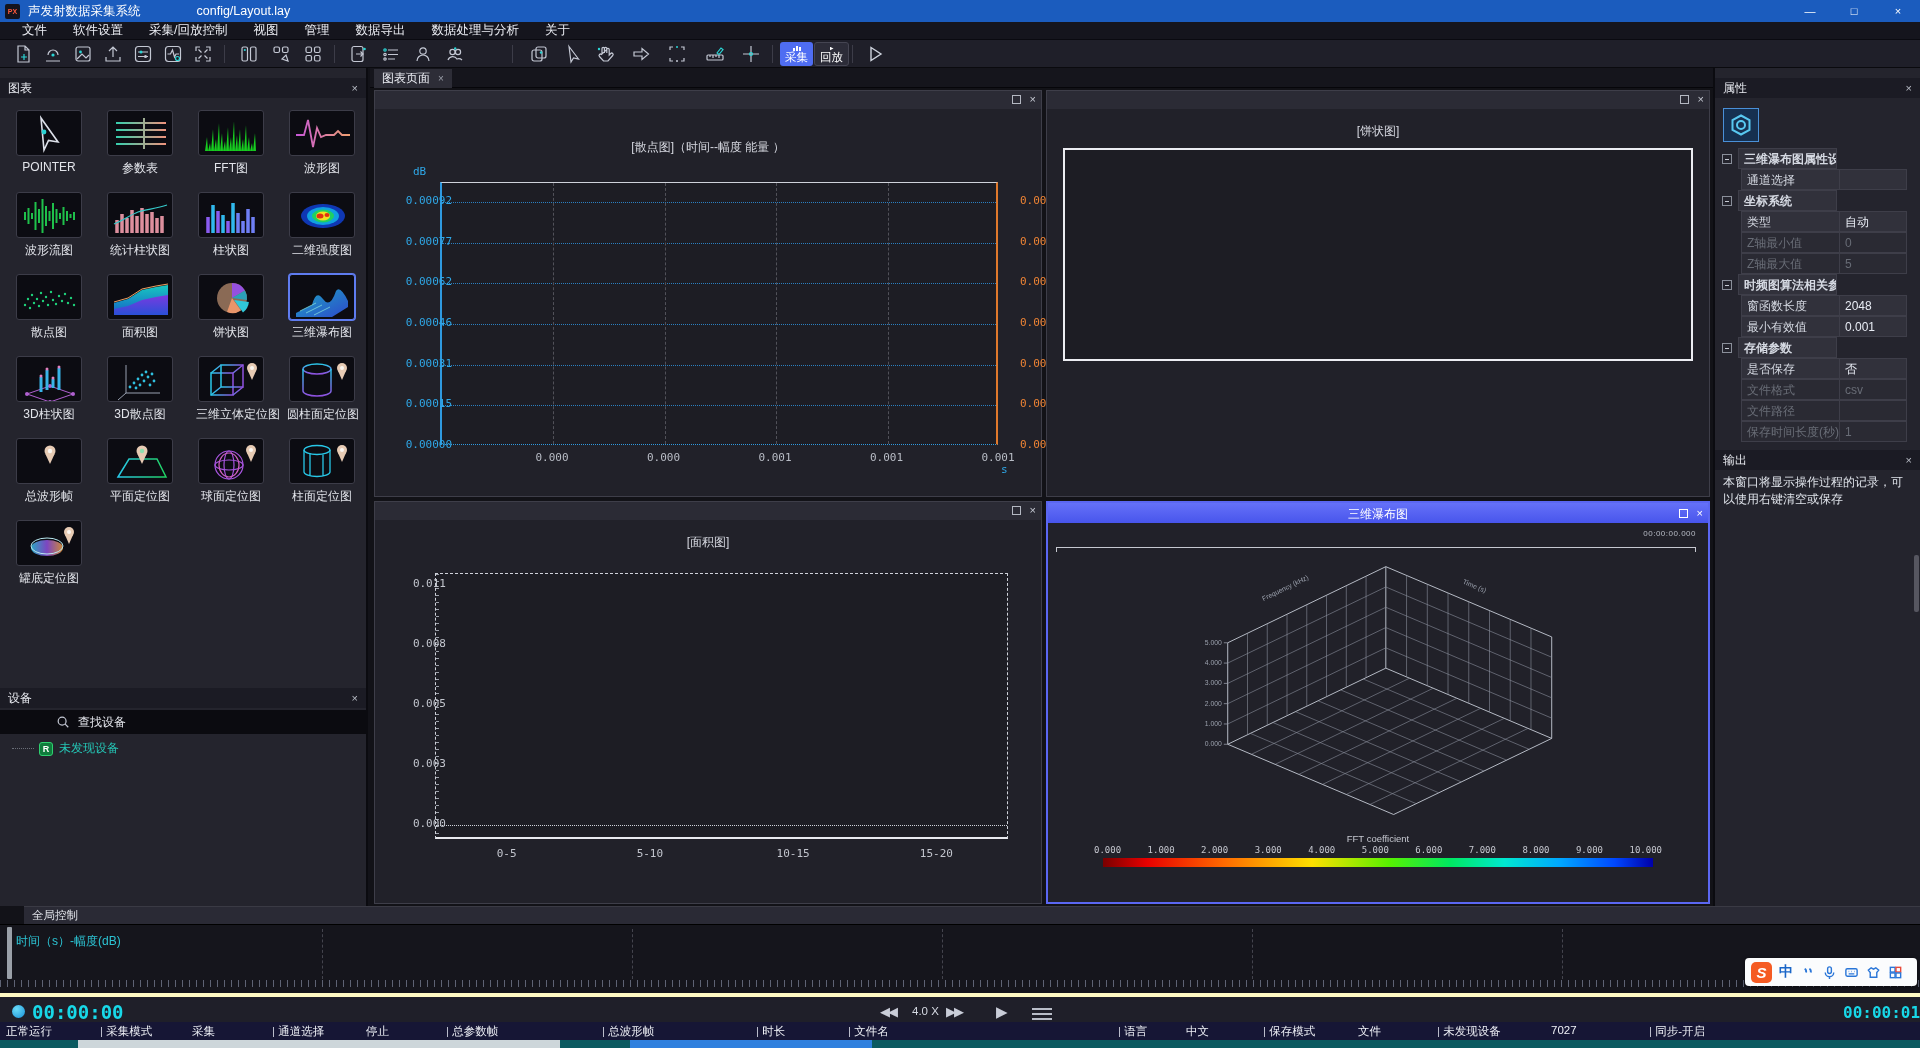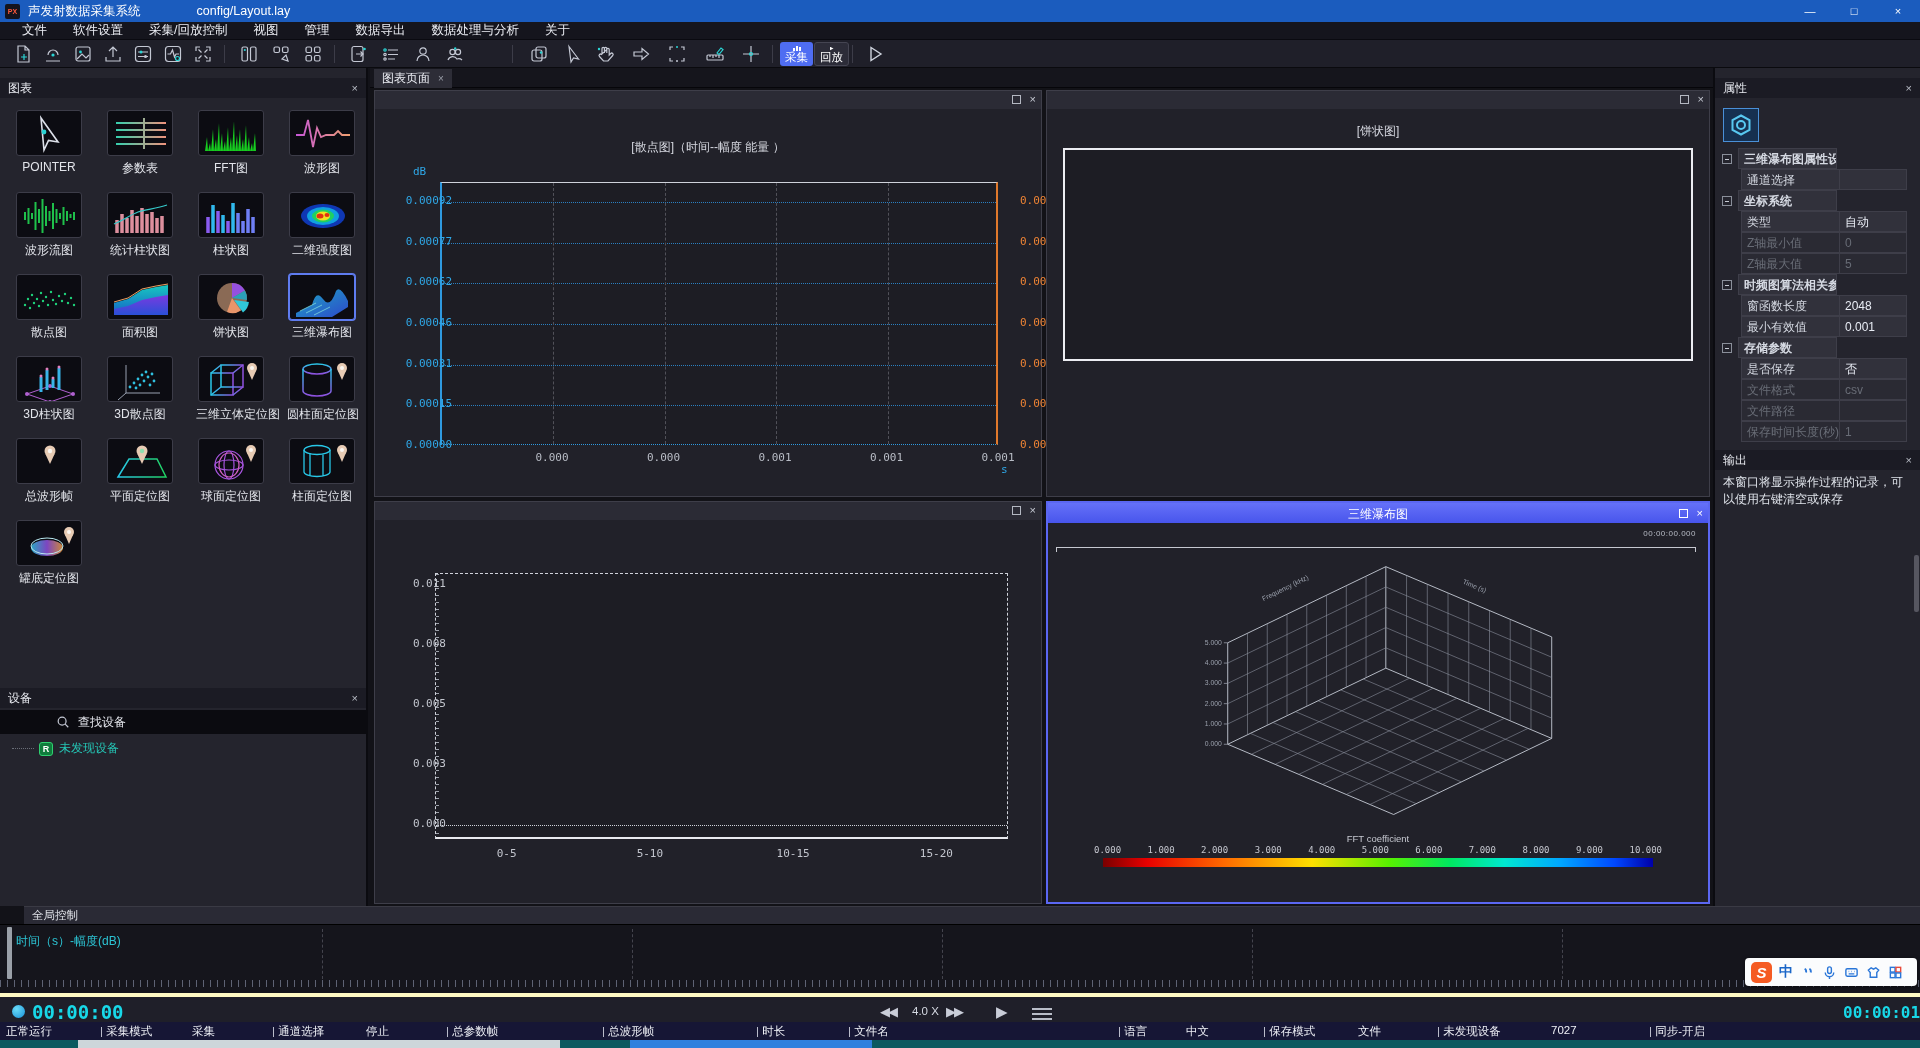--- a/index.html
+++ b/index.html
@@ -715,20 +715,21 @@
     <div class="pierect" style="left:16px;top:57px;width:630px;height:213px"></div>
   </div>
 
   <div class="cpanel" style="left:4px;top:433px;width:668px;height:403px">
     <div class="phead">
       <div class="pbtns">
           <span class="pbox"></span>
           <span class="px">×</span>
         </div>
     </div>
+    <div class="ctitle" style="top:32px">[面积图]</div>
     <div class="plot ar-plot" style="left:60px;top:71px;width:573px;height:266px">
       <div class="ar-ruler"></div>
       <div class="ar-zero" style="top:251px"></div>
     </div>
     <div class="tickcol ar-yticks" style="left:14px;top:75px;width:40px;height:254px">
         <div>0.011</div>
         <div>0.008</div>
         <div>0.005</div>
         <div>0.003</div>
         <div>0.000</div>

